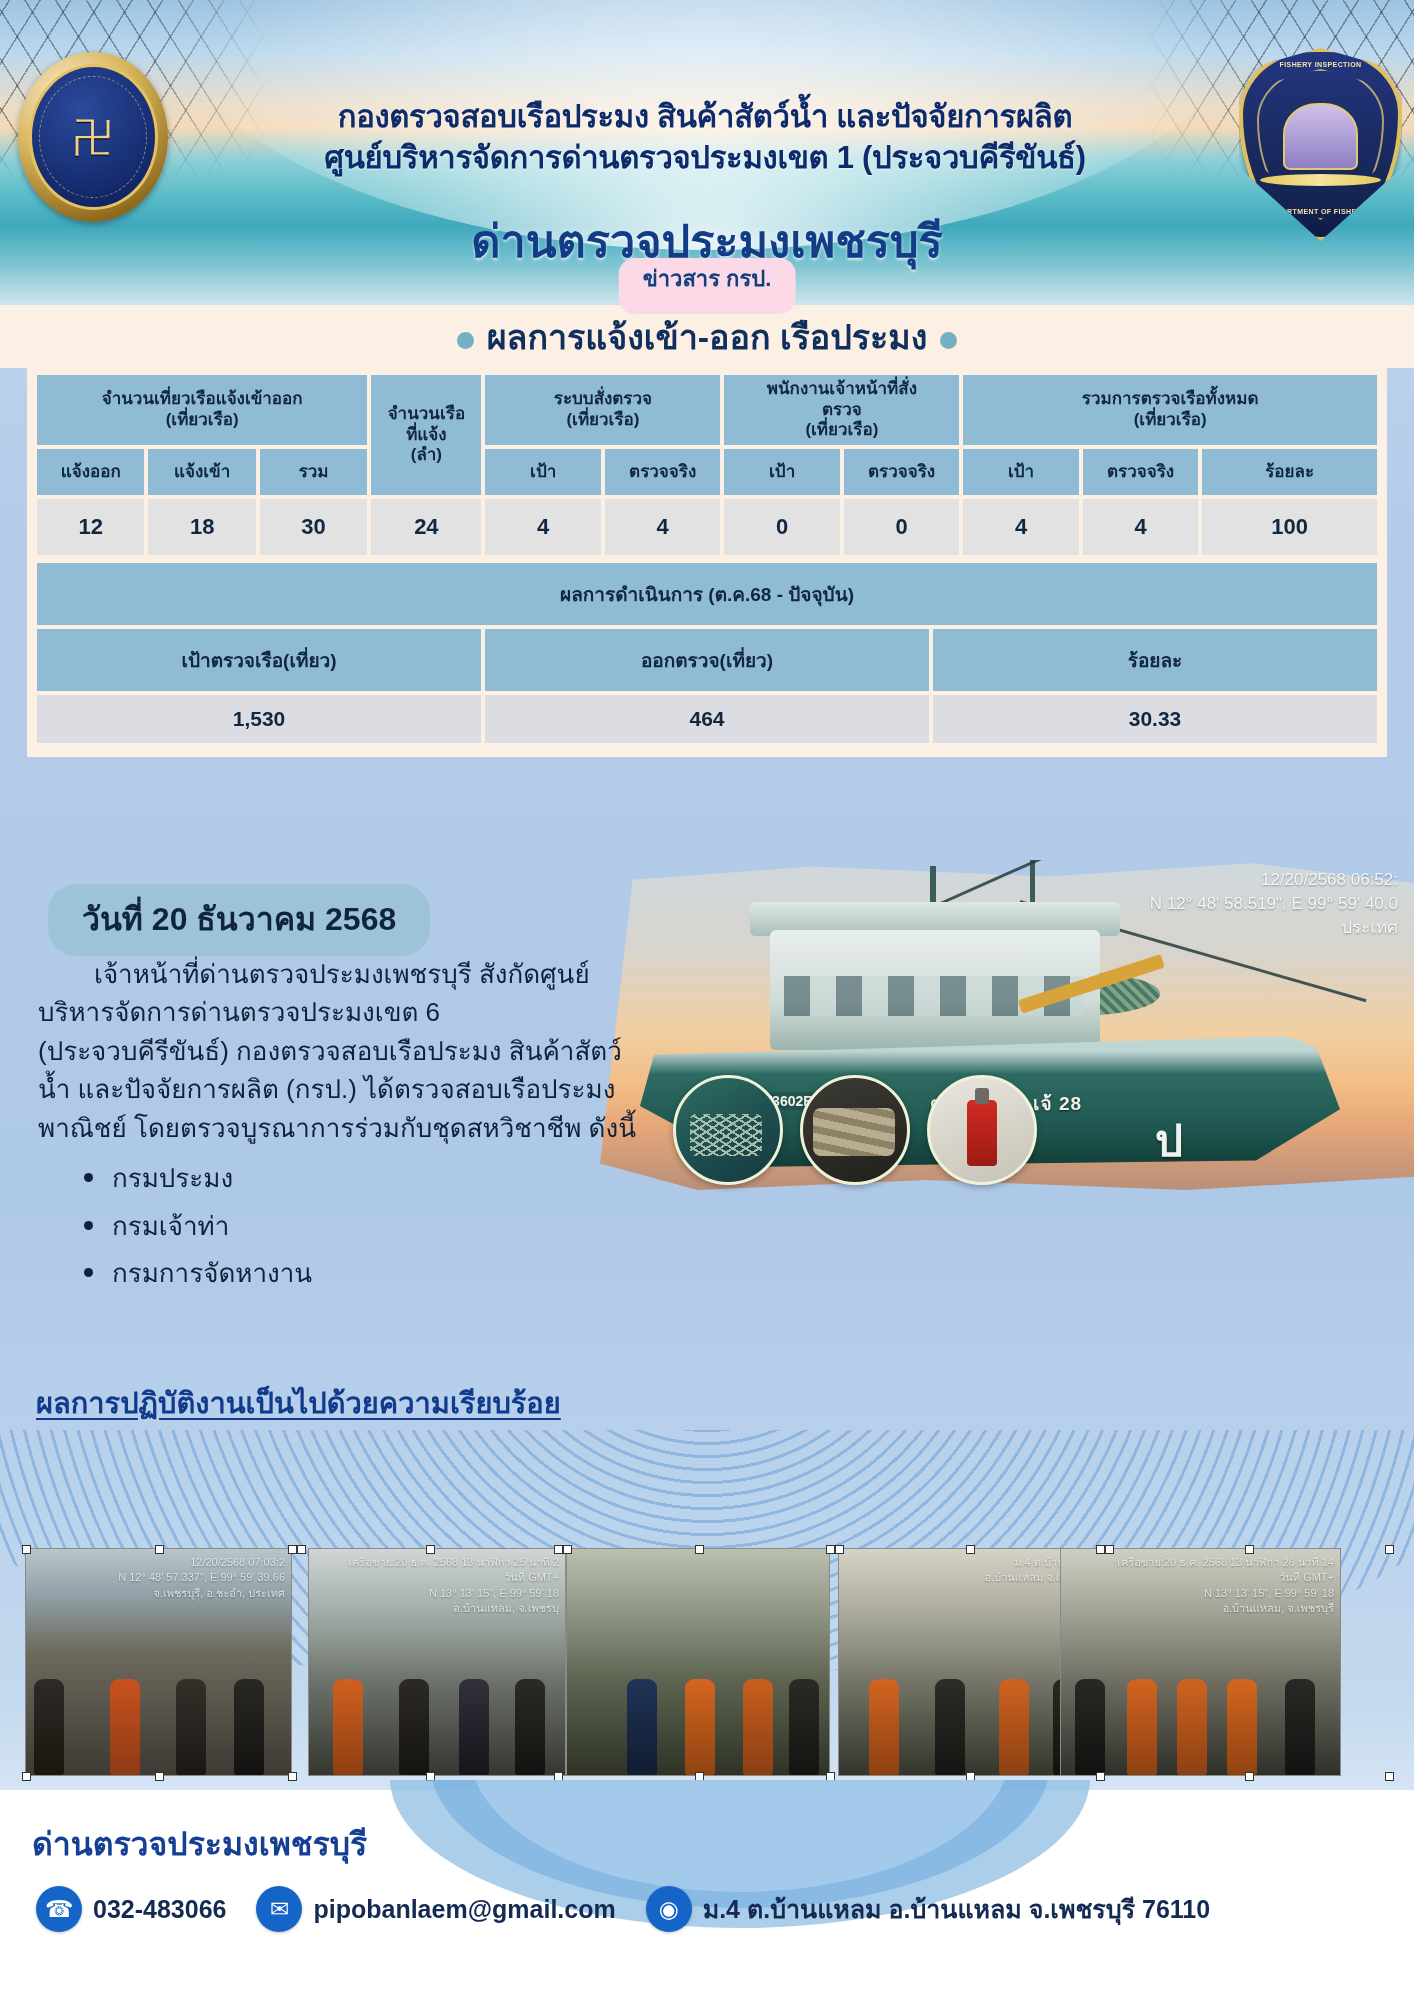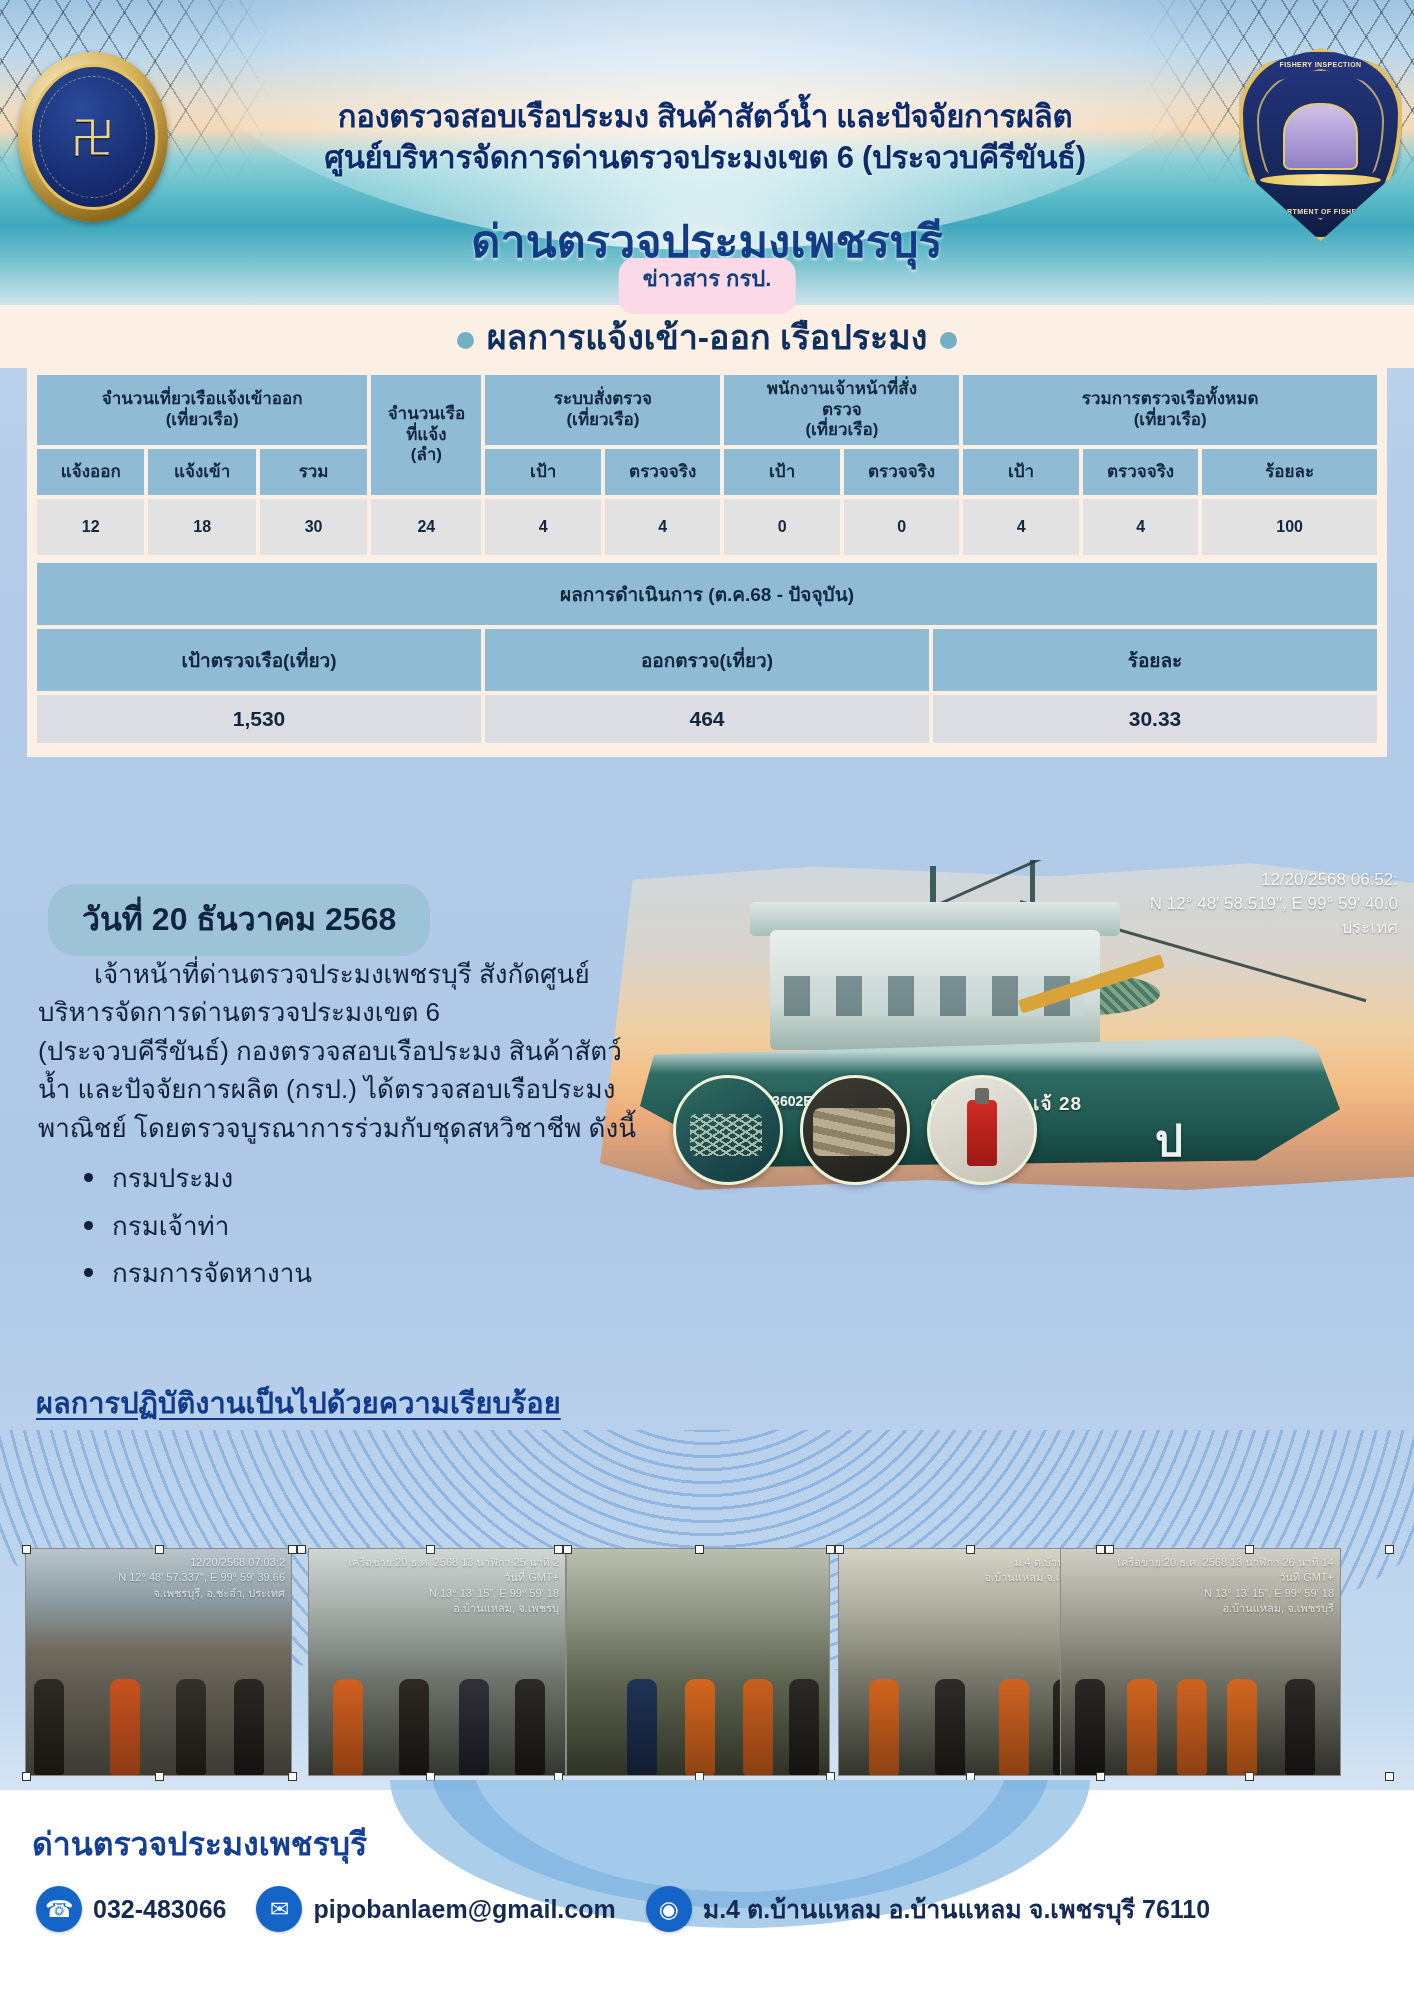--- a/index.html
+++ b/index.html
@@ -80,21 +80,21 @@
   .dotm{display:inline-block;width:17px;height:17px;border-radius:50%;
         background:#74b0c4;margin:0 13px;vertical-align:middle;}
 
   
   .tbl-wrap{position:absolute;left:27px;top:365px;width:1360px;background:#fcefe3;
             padding:6px 6px 10px;box-sizing:border-box;}
   table.t{border-collapse:separate;border-spacing:4px;width:100%;table-layout:fixed;}
   table.t th,table.t td{color:#11263f;text-align:center;vertical-align:middle;
                         font-size:17px;font-weight:bold;padding:4px 2px;line-height:1.22;}
   table.t th{background:#8fbcd4;height:38px;}
-  table.t td.val{background:#e2e2e2;font-size:16px;height:48px;}
+  table.t td.val{background:#e2e2e2;font-size:22px;height:48px;}
   .grp-hd{height:84px;}
   .sec2-hd{background:#8fbcd4;font-size:21px;height:50px;}
   table.t2{border-collapse:separate;border-spacing:4px;width:100%;table-layout:fixed;margin-top:0;}
   table.t2 th{background:#8fbcd4;font-size:19px;height:60px;color:#11263f;font-weight:bold;}
   table.t2 td{background:#dcdde2;font-size:21px;height:46px;color:#11263f;font-weight:bold;
               text-align:center;}
 
   
   .date-pill{position:absolute;left:48px;top:884px;background:#9dc3d6;border-radius:28px;
              padding:9px 34px 12px;color:#10243f;font-size:32px;font-weight:bold;z-index:6;}
@@ -226,21 +226,21 @@
       <div class="shield-ring"></div>
       <div class="shield-txt t">FISHERY INSPECTION</div>
       <div class="shield-core"></div>
       <div class="shield-wing"></div>
       <div class="shield-txt b">DEPARTMENT OF FISHERIES</div>
     </div>
   </div>
 
   <div class="hdr-texts">
     <div class="hdr-l1">กองตรวจสอบเรือประมง สินค้าสัตว์น้ำ และปัจจัยการผลิต</div>
-    <div class="hdr-l2">ศูนย์บริหารจัดการด่านตรวจประมงเขต 6 (ประจวบคีรีขันธ์)</div>
+    <div class="hdr-l2">ศูนย์บริหารจัดการด่านตรวจประมงเขต 1 (ประจวบคีรีขันธ์)</div>
   </div>
   <div class="hdr-title">ด่านตรวจประมงเพชรบุรี</div>
   <div class="hdr-pill">ข่าวสาร กรป.</div>
 
   <div class="sec-band"></div>
   <div class="sec-title">
     <span class="dotm"></span><span>ผลการแจ้งเข้า-ออก เรือประมง</span><span class="dotm"></span>
   </div>
 
   <div class="tbl-wrap">

